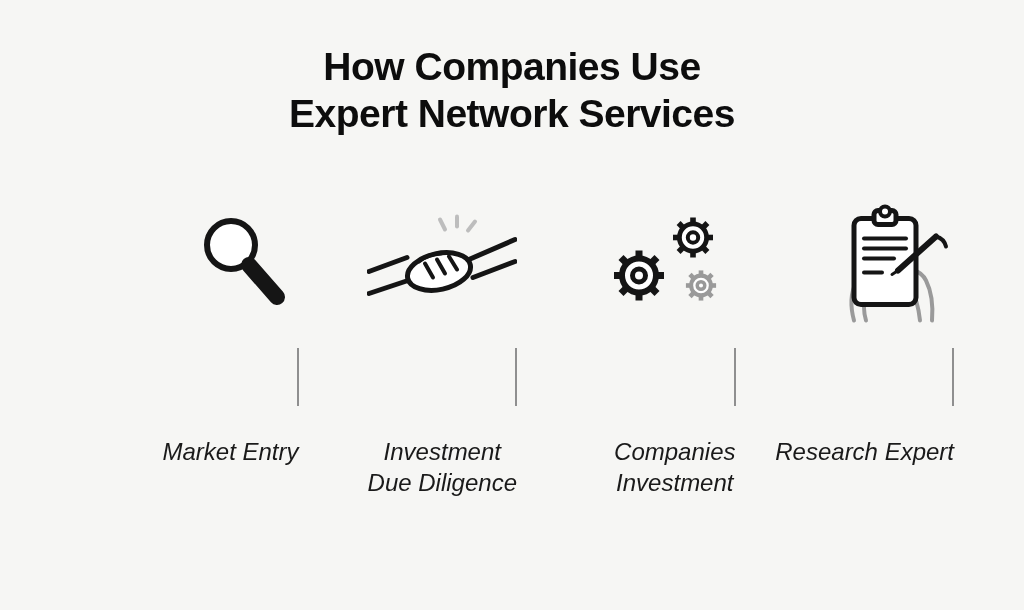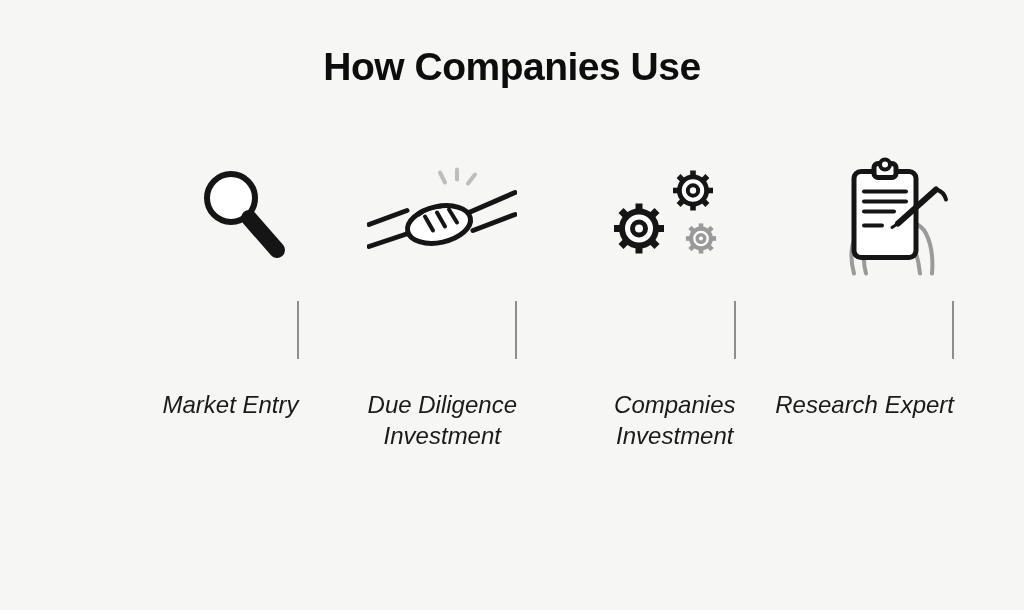--- a/index.html
+++ b/index.html
@@ -66,20 +66,21 @@
 
   svg { display: block; }
 </style>
 </head>
 <body>
 
 <div class="stage">
 
   <div class="title">
     <div>How Companies Use</div>
+    <div>Expert Network Services</div>
   </div>
 
   <div class="items-row">
 
     <div class="item-col">
       <div class="icon-box">
         <svg width="110" height="110" viewBox="0 0 110 110">
           <circle cx="42" cy="36" r="24" fill="#ffffff" stroke="#151515" stroke-width="6"></circle>
           <line x1="60" y1="56" x2="88" y2="88" stroke="#151515" stroke-width="16" stroke-linecap="round"></line>
         </svg>
@@ -111,22 +112,22 @@
 
           <line x1="58" y1="52" x2="66" y2="66" stroke="#151515" stroke-width="4" stroke-linecap="round"></line>
           <line x1="70" y1="48" x2="78" y2="62" stroke="#151515" stroke-width="4" stroke-linecap="round"></line>
           <line x1="82" y1="45" x2="90" y2="58" stroke="#151515" stroke-width="4" stroke-linecap="round"></line>
 
           <path d="M52 50 q10 -8 22 -8" fill="none" stroke="#151515" stroke-width="4" stroke-linecap="round"></path>
         </svg>
       </div>
       <div class="connector"></div>
       <div class="item-label">
+        <div>Investment</div>
         <div>Due Diligence</div>
-        <div>Investment</div>
       </div>
     </div>
 
     <div class="item-col">
       <div class="icon-box">
         <svg width="135" height="110" viewBox="0 0 135 105">
 
           <g transform="translate(38,64)" stroke="#151515" fill="none">
             <g stroke-width="7">
               <line x1="17" y1="0" x2="25" y2="0"></line>

